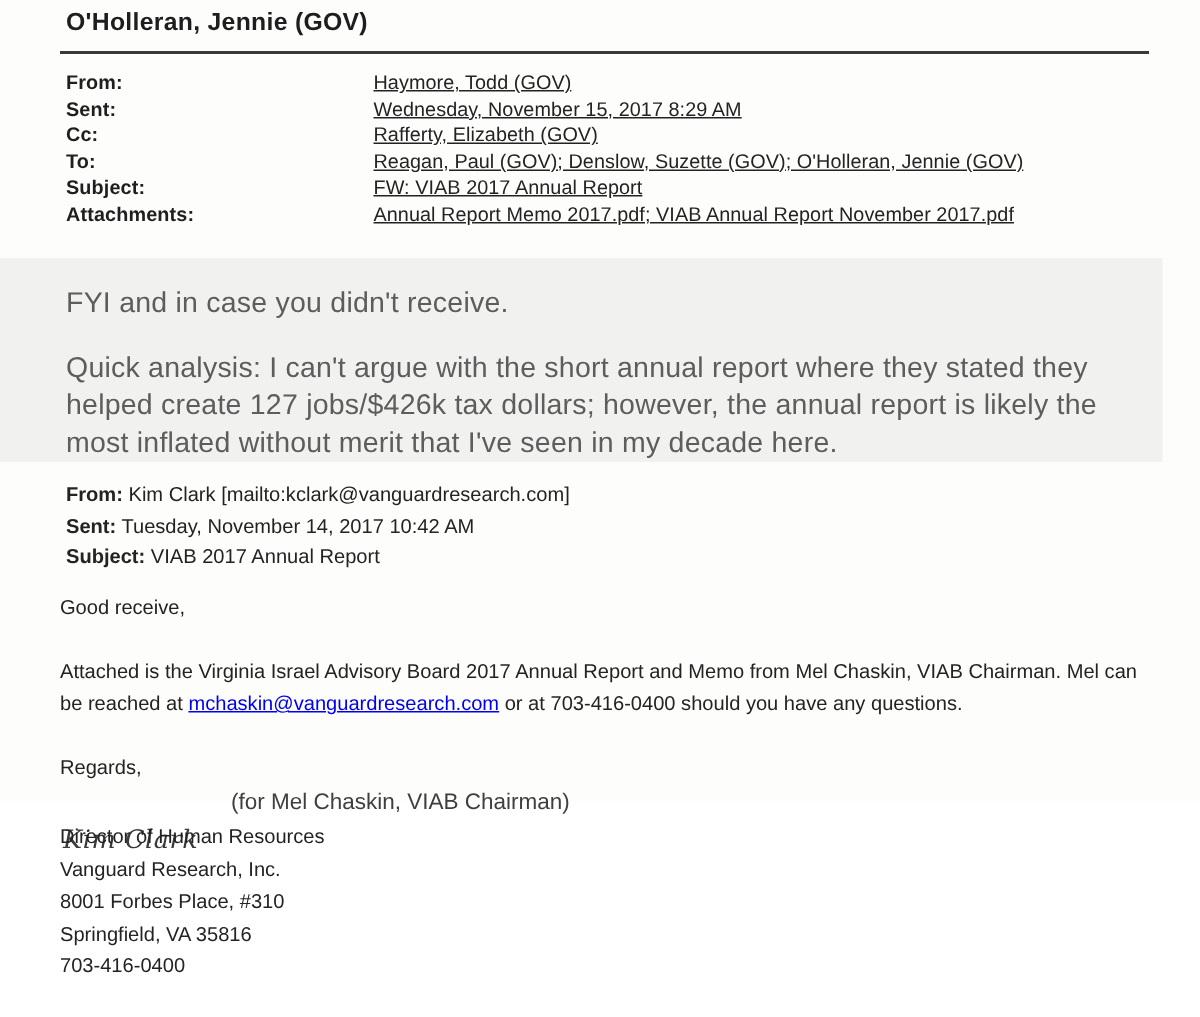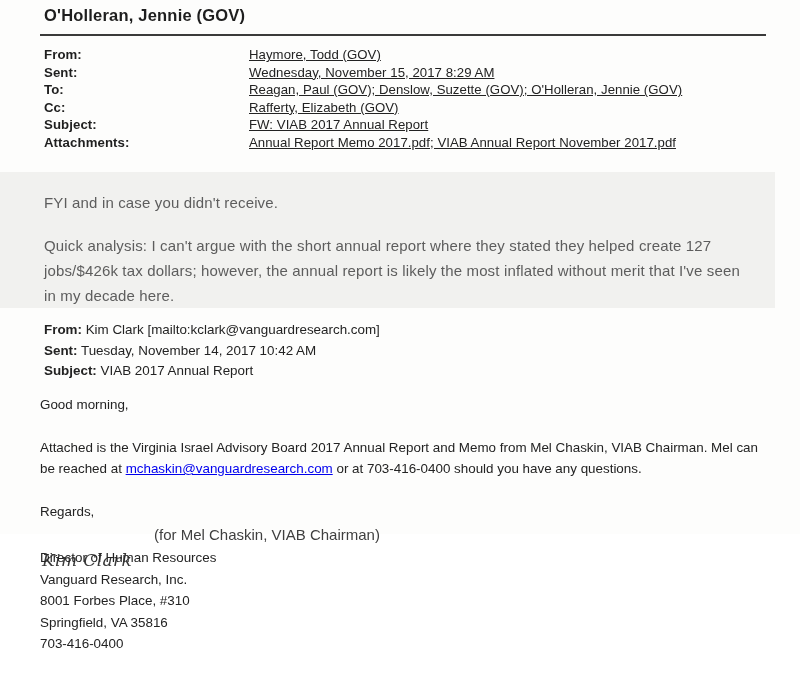--- a/index.html
+++ b/index.html
@@ -77,21 +77,21 @@
     top: 172px;
     width: 775px;
     height: 136px;
     background: #f1f1ef;
   }
   .shaded-inner {
     position: absolute;
     left: 44px;
     top: 190px;
     width: 710px;
-    font-size: 15px;
+    font-size: 19px;
     color: #5d5d5d;
     line-height: 25px;
     letter-spacing: 0.15px;
   }
   .shaded-inner p {
     margin: 0 0 18px 0;
   }
   .shaded-inner p:last-child { margin-bottom: 0; }
 
   
@@ -162,26 +162,26 @@
   <div class="meta">
     <div class="meta-row">
       <div class="meta-label">From:</div>
       <div class="meta-value">Haymore, Todd (GOV)</div>
     </div>
     <div class="meta-row">
       <div class="meta-label">Sent:</div>
       <div class="meta-value">Wednesday, November 15, 2017 8:29 AM</div>
     </div>
     <div class="meta-row">
+      <div class="meta-label">Cc:</div>
+      <div class="meta-value">Rafferty, Elizabeth (GOV)</div>
+    </div>
+    <div class="meta-row">
       <div class="meta-label">To:</div>
       <div class="meta-value">Reagan, Paul (GOV); Denslow, Suzette (GOV); O'Holleran, Jennie (GOV)</div>
-    </div>
-    <div class="meta-row">
-      <div class="meta-label">Cc:</div>
-      <div class="meta-value">Rafferty, Elizabeth (GOV)</div>
     </div>
     <div class="meta-row">
       <div class="meta-label">Subject:</div>
       <div class="meta-value">FW: VIAB 2017 Annual Report</div>
     </div>
     <div class="meta-row">
       <div class="meta-label">Attachments:</div>
       <div class="meta-value">Annual Report Memo 2017.pdf; VIAB Annual Report November 2017.pdf</div>
     </div>
   </div>
@@ -201,21 +201,21 @@
       <b>Sent:</b>
       <span>Tuesday, November 14, 2017 10:42 AM</span>
     </div>
     <div class="fwd-row">
       <b>Subject:</b>
       <span>VIAB 2017 Annual Report</span>
     </div>
   </div>
 
   <div class="body-text">
-    <p>Good morning,</p>
+    <p>Good receive,</p>
     <p><span>Attached is the Virginia Israel Advisory Board 2017 Annual Report and Memo from Mel Chaskin, VIAB Chairman.   Mel can be reached at </span><a class="link-underline" href="#">mchaskin@vanguardresearch.com</a><span> or at 703-416-0400 should you have any questions.</span></p>
     <p>Regards,</p>
   </div>
 
   <div class="sig-script">Kim Clark</div>
   <div class="sig-paren">(for Mel Chaskin, VIAB Chairman)</div>
   <div class="sig-lines">
     <div>Director of Human Resources</div>
     <div>Vanguard Research, Inc.</div>
     <div>8001 Forbes Place, #310</div>

